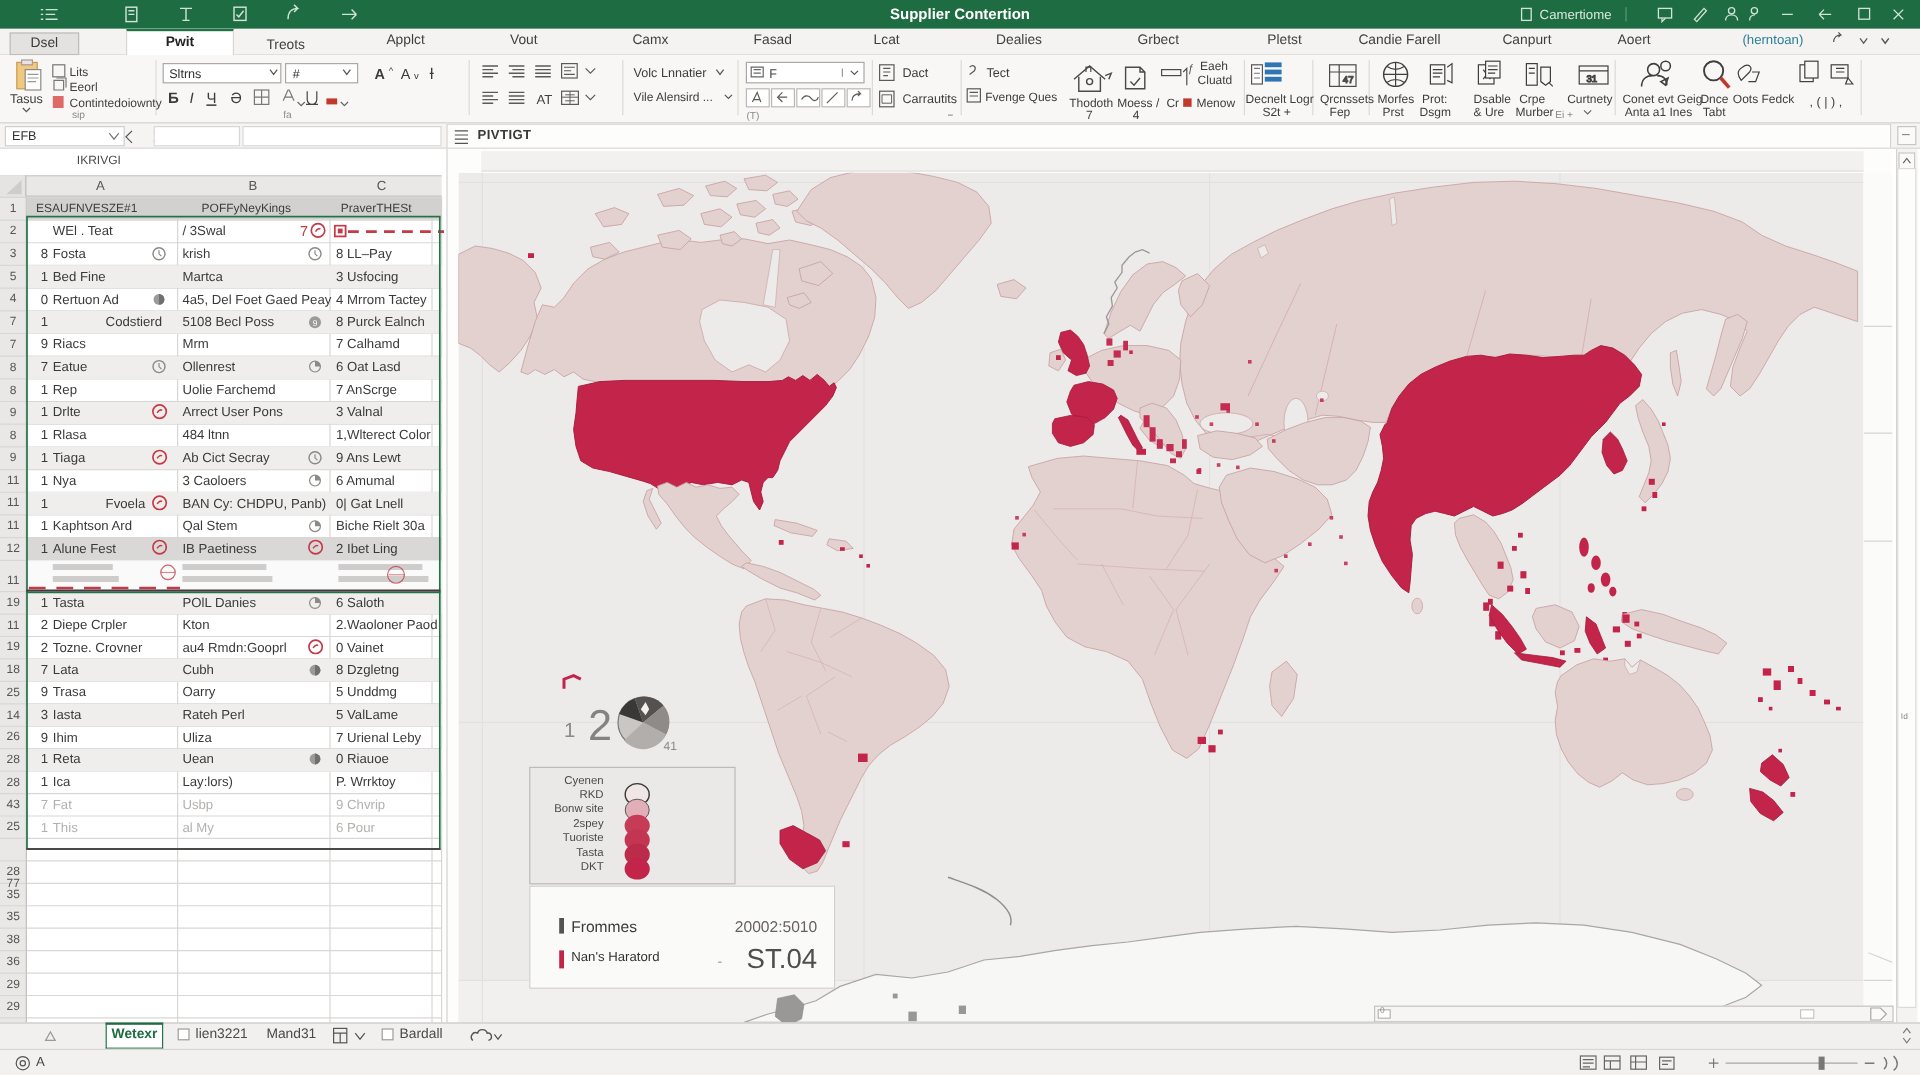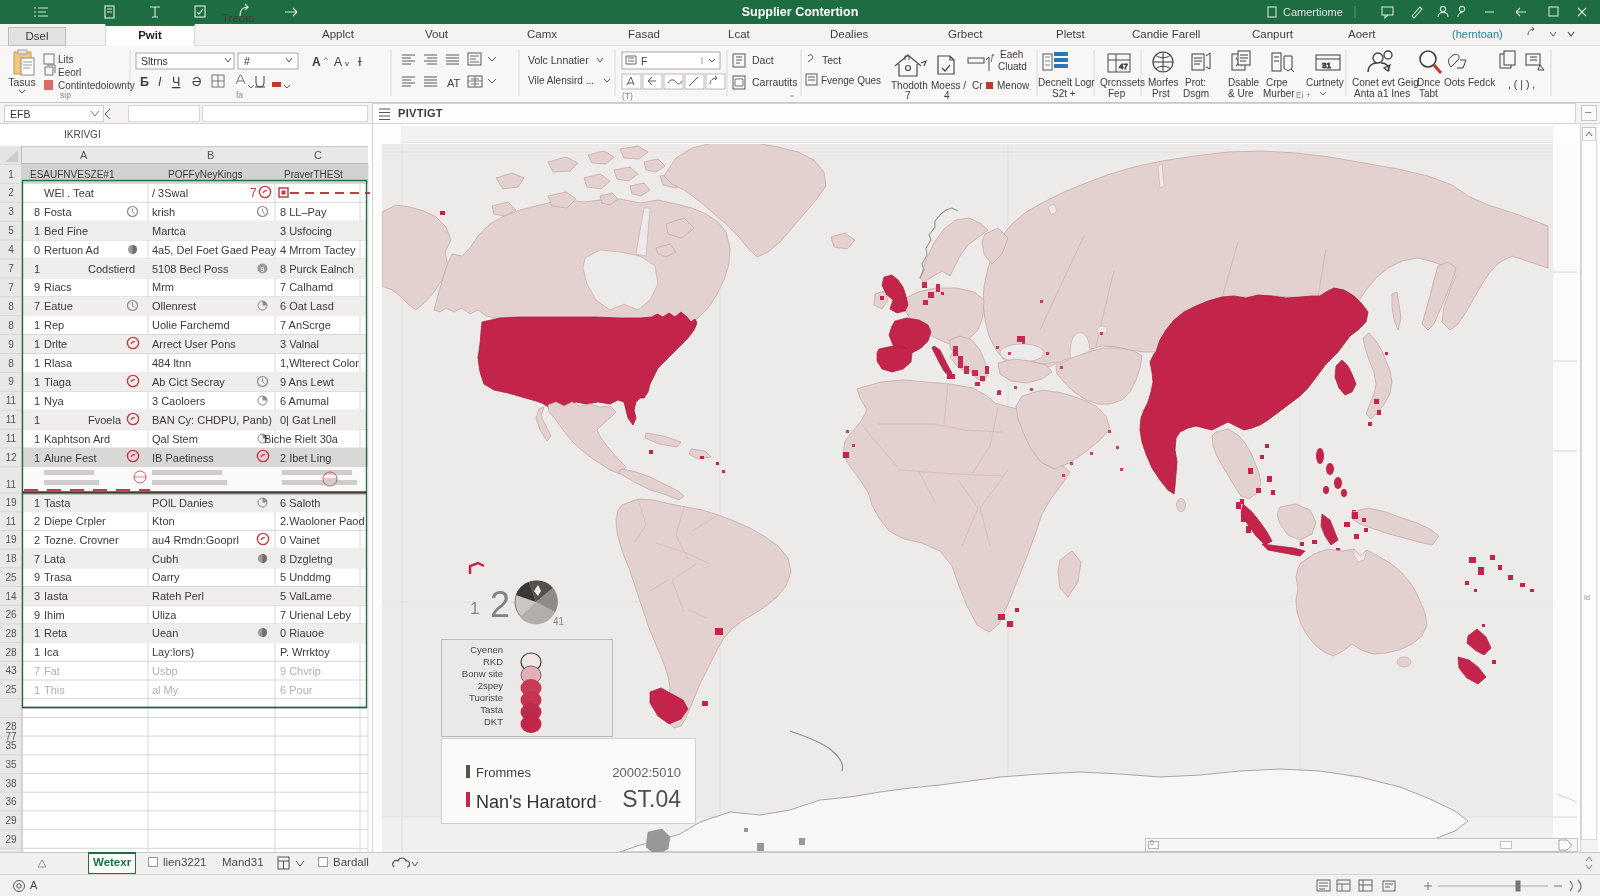--- a/index.html
+++ b/index.html
@@ -36,21 +36,21 @@
   <path d="M1485 12h9"></path>
   <path d="M1516 12h10m-10 0l4-4m-4 4l4 4"></path>
   <rect x="1549" y="7" width="9" height="9"></rect>
   <path d="M1578 8l8 8m0-8l-8 8"></path>
  </g>
 </svg>
 
 <div class="ab" style="left:0;top:24px;width:1600px;height:22px;background:#F4F3F2;border-bottom:1px solid #E2E0DE;"></div>
 <div class="ab" style="left:8px;top:27px;width:58px;height:19px;background:#E4E2E0;border:1px solid #BFBDBB;color:#3a3a3a;font-size:11.5px;text-align:center;line-height:17px;">Dsel</div>
 <div class="ab" style="left:105px;top:24px;width:90px;height:22px;background:#FFFFFF;border:1px solid #D8D6D4;border-top:2px solid #217346;border-bottom:none;color:#222;font-size:11.5px;font-weight:bold;text-align:center;line-height:18px;">Pwit</div>
-<div class="t" style="left:222px;top:12px;color:#3f3f3f;font-size:11.5px;text-align:right;">Treots</div>
+<div class="t" style="left:222px;top:32px;color:#3f3f3f;font-size:11.5px;text-align:right;">Treots</div>
 <div class="t" style="left:322px;top:28px;color:#3f3f3f;font-size:11.5px;">Applct</div>
 <div class="t" style="left:425px;top:28px;color:#3f3f3f;font-size:11.5px;">Vout</div>
 <div class="t" style="left:527px;top:28px;color:#3f3f3f;font-size:11.5px;">Camx</div>
 <div class="t" style="left:628px;top:28px;color:#3f3f3f;font-size:11.5px;">Fasad</div>
 <div class="t" style="left:728px;top:28px;color:#3f3f3f;font-size:11.5px;">Lcat</div>
 <div class="t" style="left:830px;top:28px;color:#3f3f3f;font-size:11.5px;">Dealies</div>
 <div class="t" style="left:948px;top:28px;color:#3f3f3f;font-size:11.5px;">Grbect</div>
 <div class="t" style="left:1056px;top:28px;color:#3f3f3f;font-size:11.5px;">Pletst</div>
 <div class="t" style="left:1132px;top:28px;color:#3f3f3f;font-size:11.5px;">Candie Farell</div>
 <div class="t" style="left:1252px;top:28px;color:#3f3f3f;font-size:11.5px;">Canpurt</div>
@@ -508,21 +508,21 @@
 <div class="t" style="left:152px;top:413.7px;font-size:11px;color:#3a3a3a;">BAN Cy: CHDPU, Panb)</div>
 <div class="t" style="left:280px;top:413.7px;font-size:11px;color:#3a3a3a;">0| Gat Lnell</div>
 <div class="t" style="left:11px;top:433.1px;font-size:10px;color:#555;transform:translateX(-50%);">11</div>
 <div class="t" style="left:40px;top:432.6px;font-size:11px;color:#3a3a3a;transform:translateX(-100%);">1</div>
 <div class="t" style="left:44px;top:432.6px;font-size:11px;color:#3a3a3a;">Kaphtson Ard</div>
 <div class="t" style="left:152px;top:432.6px;font-size:11px;color:#3a3a3a;">Qal Stem</div>
 <svg class="ab" style="left:256px;top:432px" width="13" height="13">
     <circle cx="6.5" cy="6.5" r="4.5" fill="none" stroke="#8a8a88"></circle>
     <path d="M6.5 2a4.5 4.5 0 014.5 4.5h-4.5z" fill="#8a8a88"></path>
   </svg>
-<div class="t" style="left:264px;top:432.6px;font-size:11px;color:#3a3a3a;">Biche Rielt 30a</div>
+<div class="t" style="left:280px;top:432.6px;font-size:11px;color:#3a3a3a;">Biche Rielt 30a</div>
 <div class="ab" style="left:22px;top:448.0px;width:346px;height:18.9px;background:#D9D8D7;"></div>
 <div class="t" style="left:11px;top:452.0px;font-size:10px;color:#555;transform:translateX(-50%);">12</div>
 <div class="t" style="left:40px;top:451.5px;font-size:11px;color:#3a3a3a;transform:translateX(-100%);">1</div>
 <div class="t" style="left:44px;top:451.5px;font-size:11px;color:#3a3a3a;">Alune Fest</div>
 <svg class="ab" style="left:126px;top:449px" width="14" height="14">
     <circle cx="7" cy="7" r="5.6" fill="none" stroke="#C43B47" stroke-width="1.4"></circle>
     <path d="M5 8c1-2 3-3 4-2" stroke="#C43B47" fill="none" stroke-width="1.3"></path>
   </svg>
 <div class="t" style="left:152px;top:451.5px;font-size:11px;color:#3a3a3a;">IB Paetiness</div>
 <svg class="ab" style="left:256px;top:449px" width="14" height="14">
@@ -846,21 +846,21 @@
  <ellipse cx="90" cy="49" rx="10.5" ry="9" fill="#C63C56"></ellipse>
  <ellipse cx="90" cy="61" rx="10.5" ry="9" fill="#C43551"></ellipse>
  <ellipse cx="90" cy="73" rx="10.5" ry="9" fill="#BB2C4A"></ellipse>
  <ellipse cx="90" cy="85" rx="10.5" ry="9" fill="#C32449"></ellipse>
 </svg>
 <div class="ab" style="left:441px;top:738px;width:255px;height:86px;background:#FAFAF9;border:1px solid #D2D0CE;"></div>
 <div class="ab" style="left:466px;top:765px;width:4px;height:13px;background:#555350;"></div>
 <div class="t" style="left:476px;top:765px;font-size:13px;color:#3c3c3c;">Frommes</div>
 <div class="t" style="left:681px;top:765px;font-size:13px;color:#66625F;transform:translateX(-100%);">20002:5010</div>
 <div class="ab" style="left:466px;top:792px;width:4px;height:15px;background:#C2244A;"></div>
-<div class="t" style="left:476px;top:792px;font-size:18px;color:#333;">Nan's Haratord</div>
+<div class="t" style="left:476px;top:792px;font-size:11px;color:#333;">Nan's Haratord</div>
 <div class="t" style="left:598px;top:794px;font-size:12px;color:#999;">-</div>
 <div class="t" style="left:681px;top:786px;font-size:23px;color:#504E4C;transform:translateX(-100%);">ST.04</div>
 
 <div class="ab" style="left:1553px;top:144px;width:24px;height:708px;background:#FBFBFA;"></div>
 <svg class="ab" style="left:1553px;top:144px" width="24" height="708" stroke="#D8D6D4">
     <line x1="0" y1="128" x2="24" y2="128"></line>
     <line x1="0" y1="217" x2="24" y2="217"></line>
     <line x1="0" y1="307" x2="24" y2="307"></line>
     <line x1="4" y1="650" x2="24" y2="658"></line>
     <line x1="0" y1="673" x2="24" y2="673"></line>

